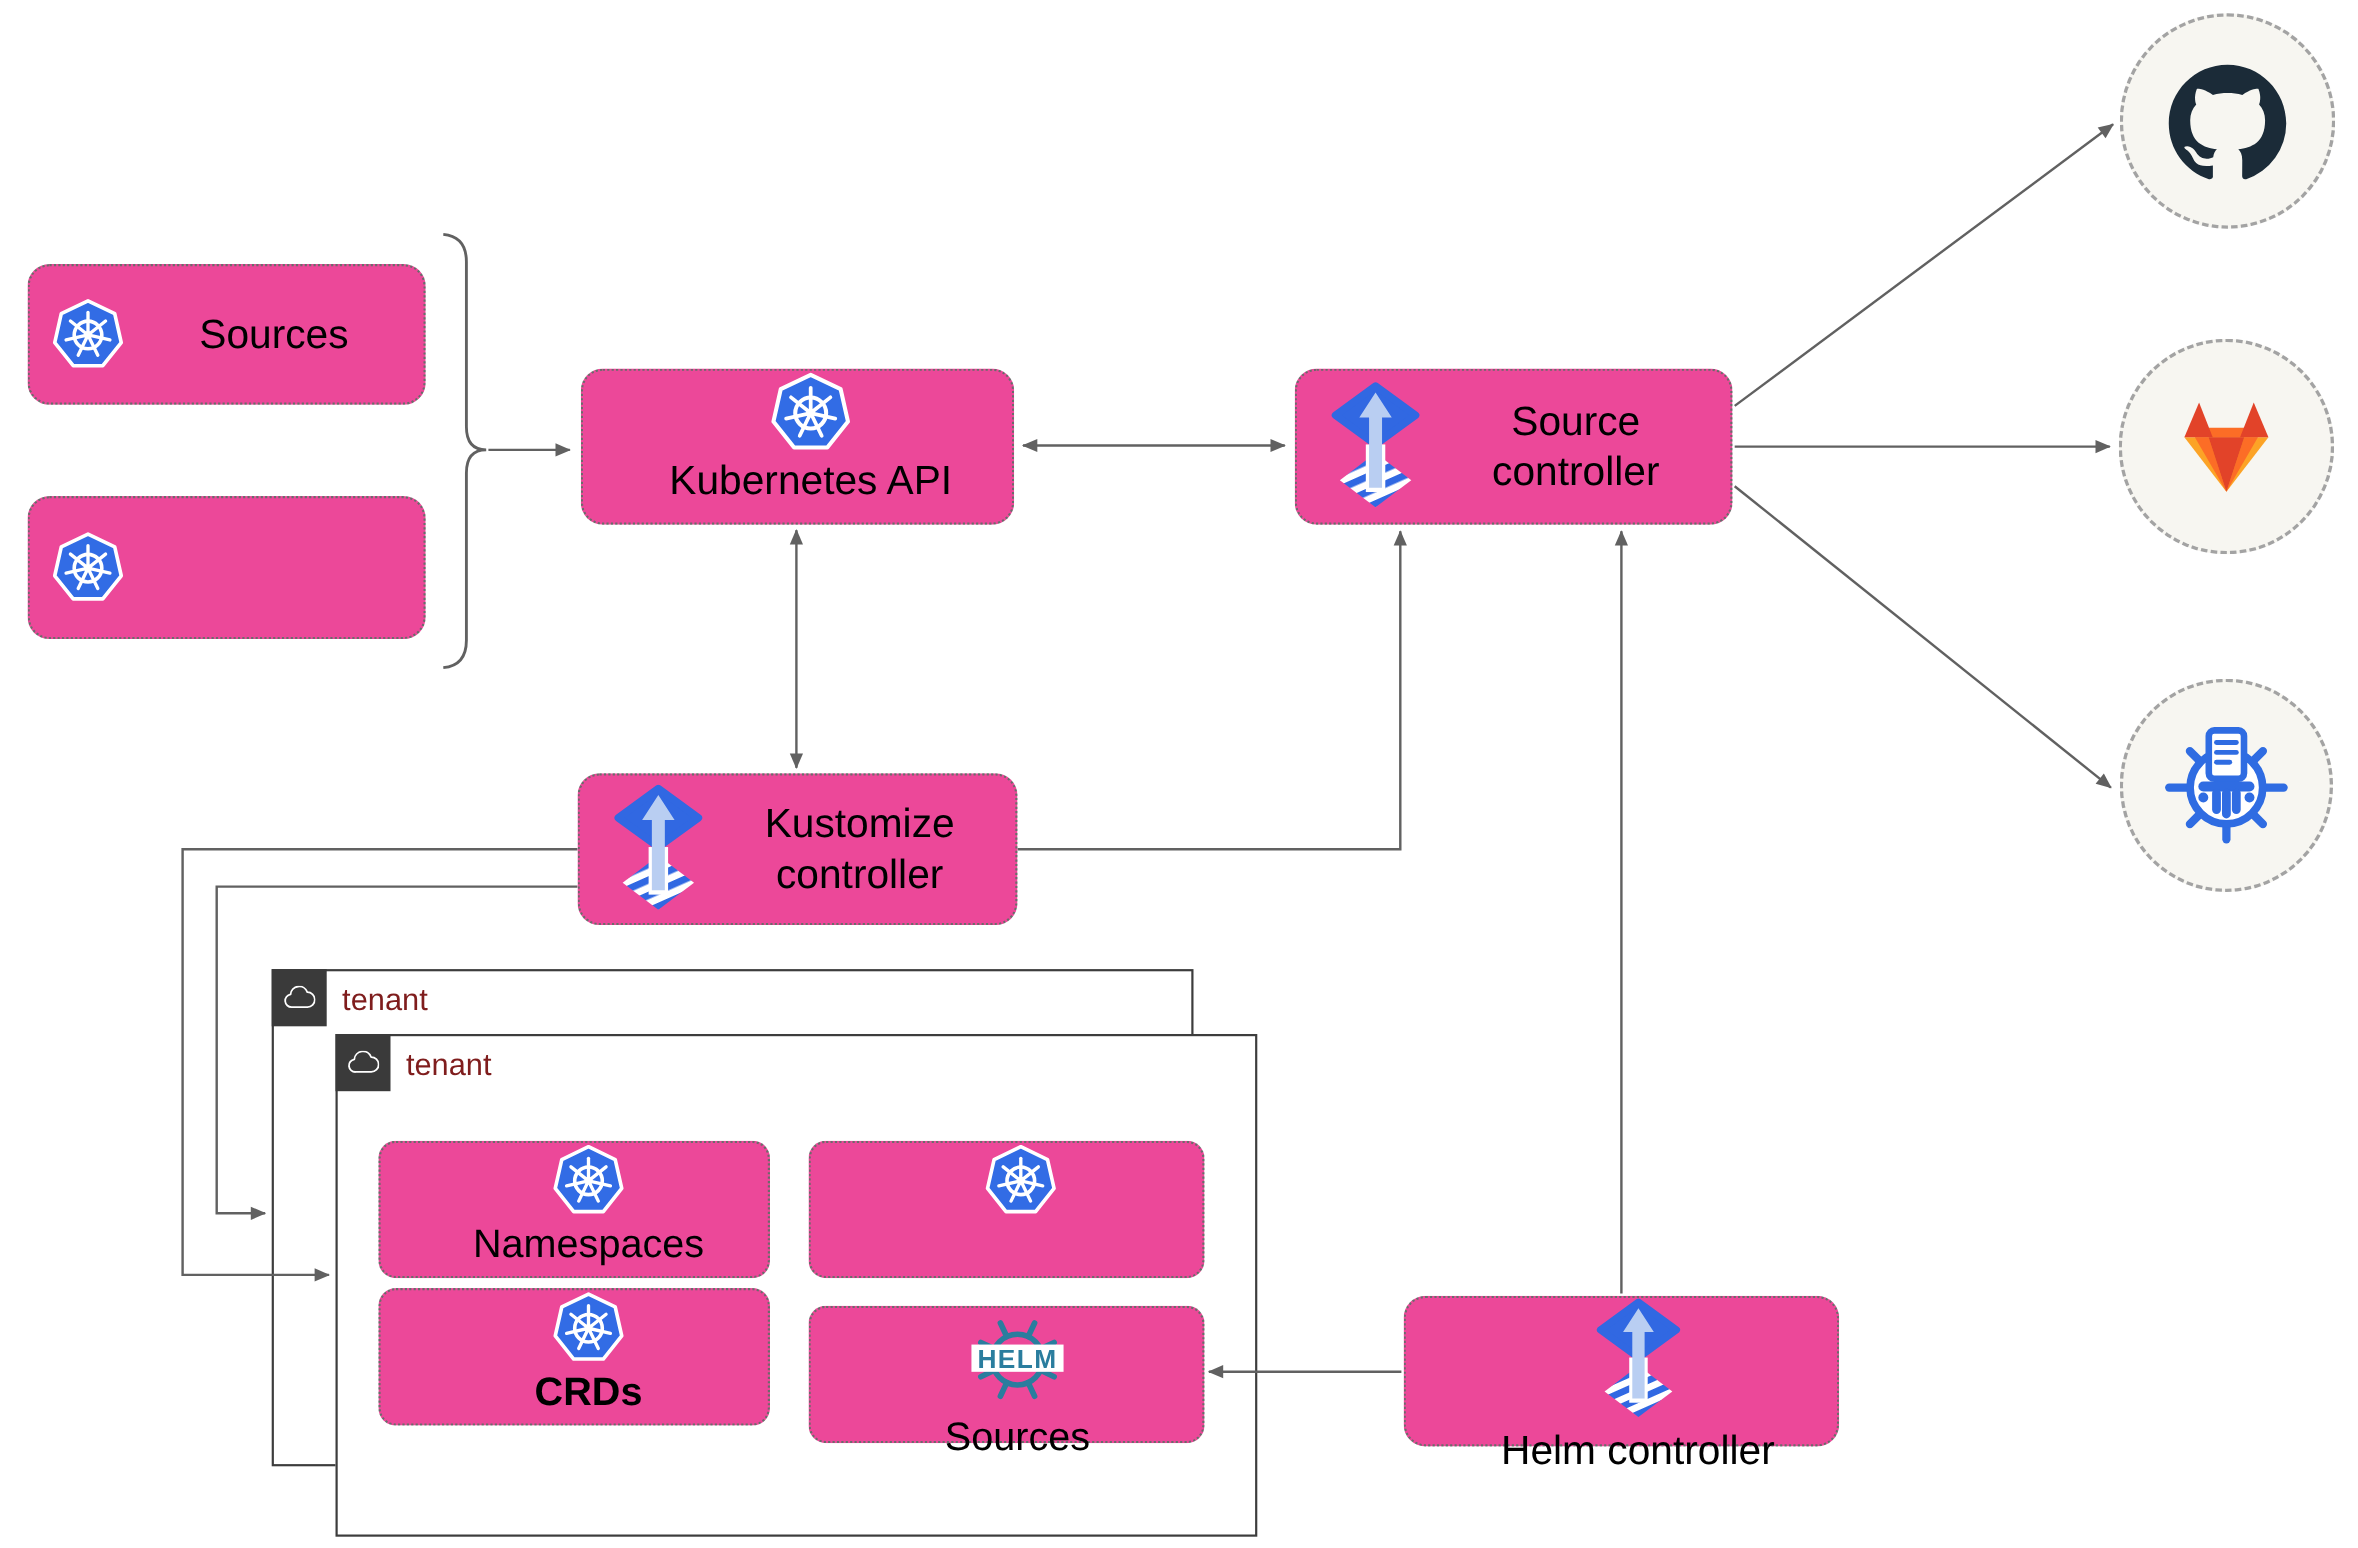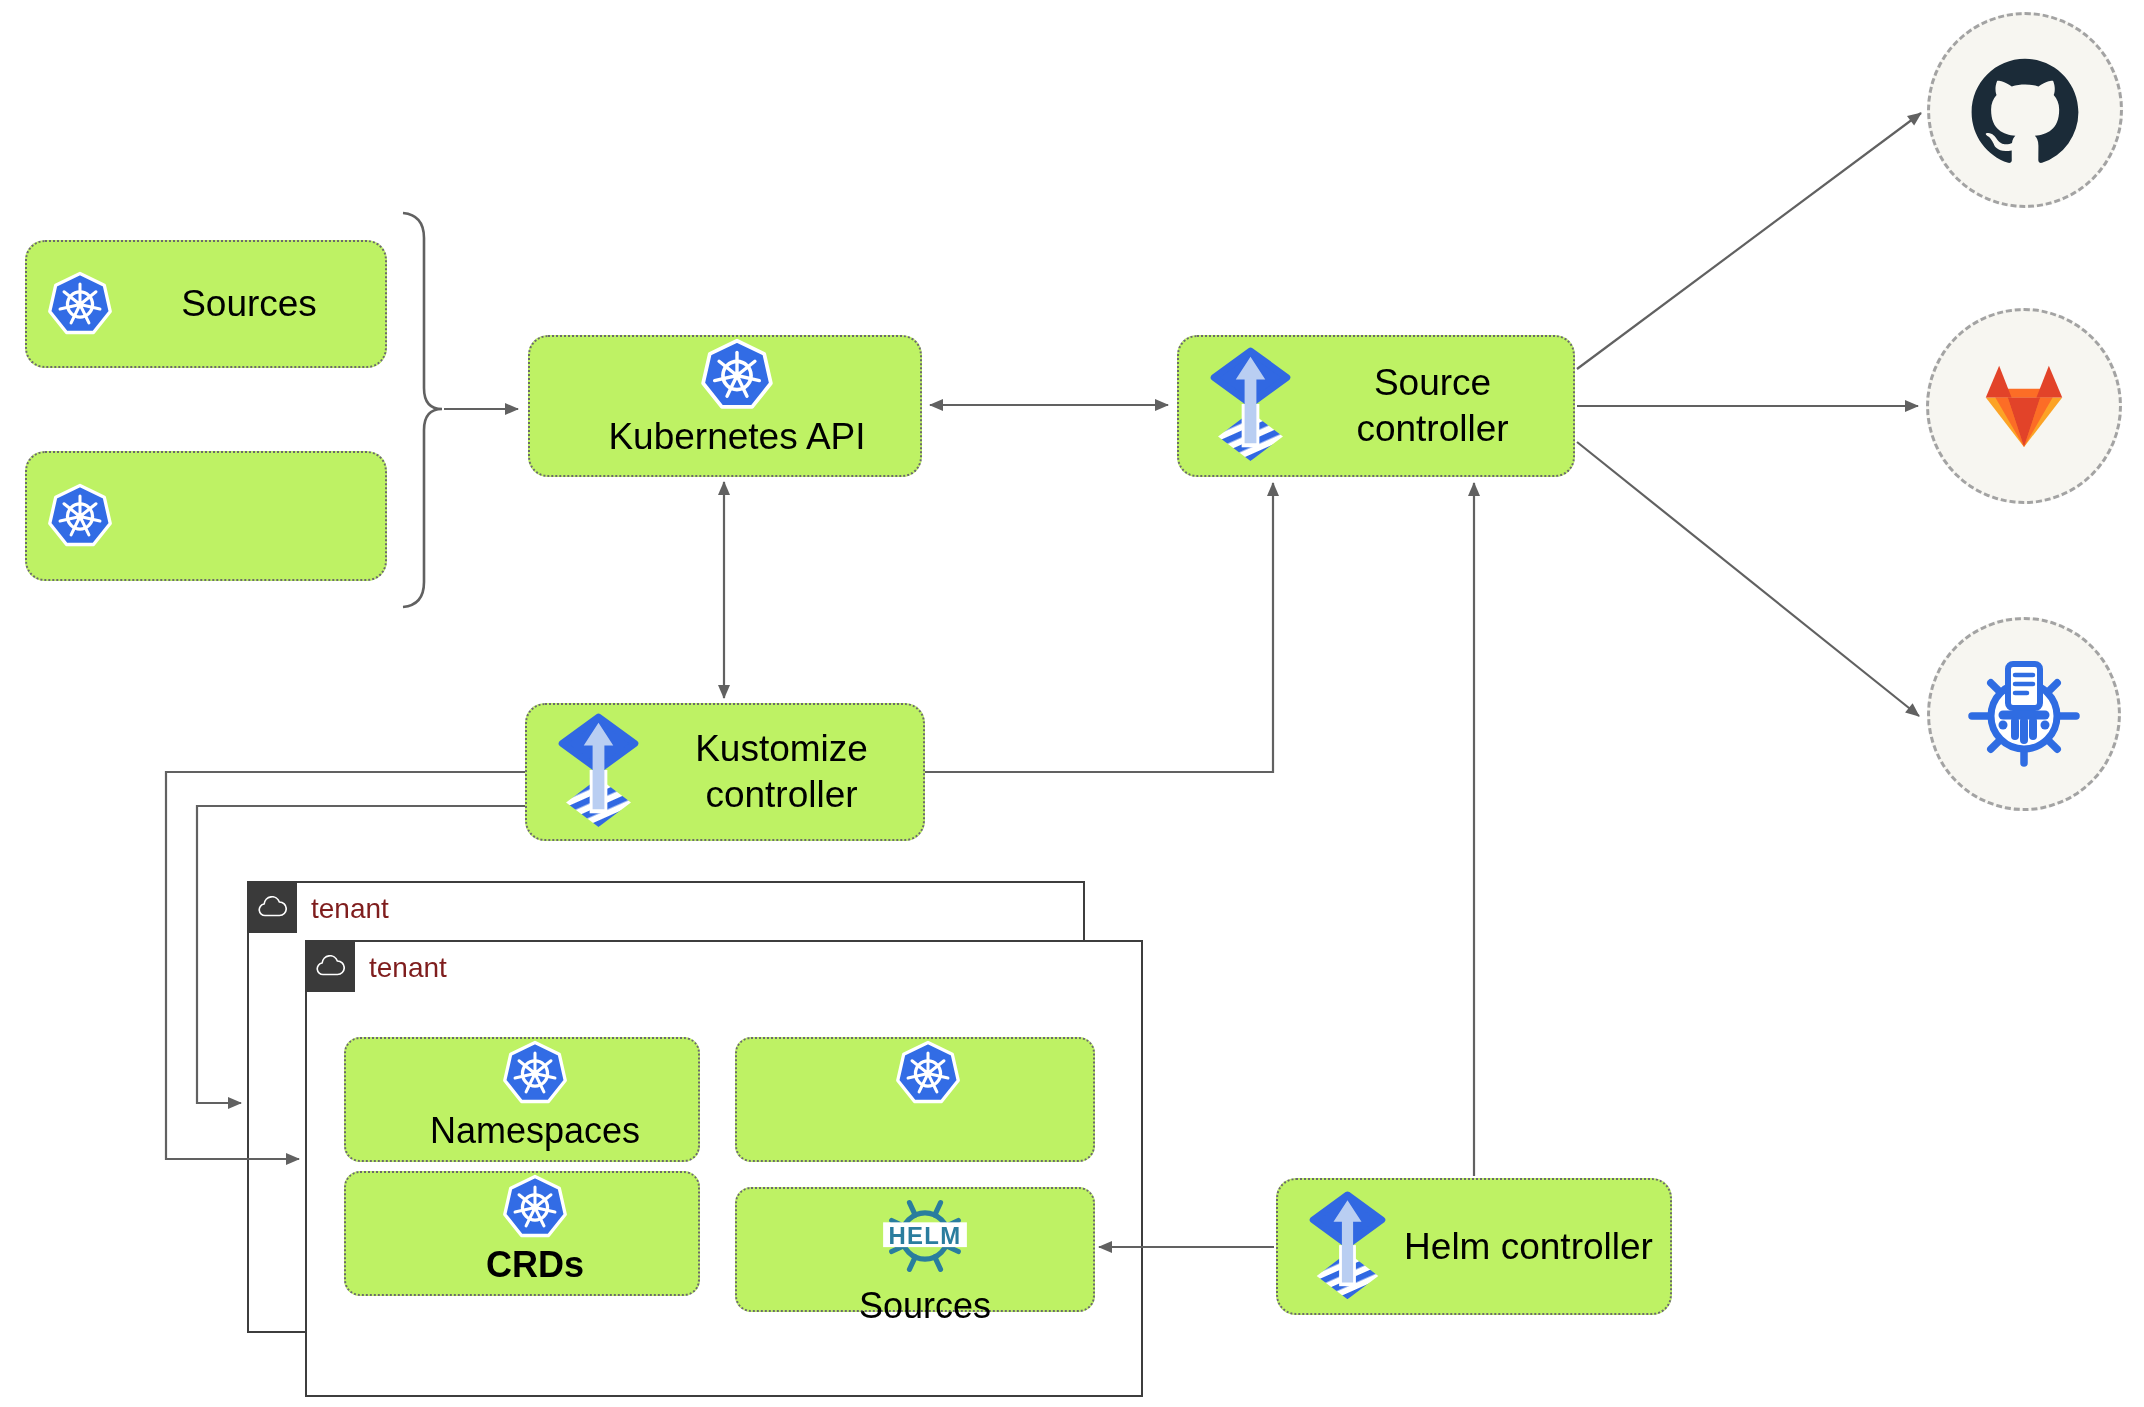--- a/index.html
+++ b/index.html
@@ -3,37 +3,37 @@
 <meta charset="utf-8">
 <style>
   html,body{margin:0;padding:0;background:#ffffff;}
   .stage{
     position:relative;width:2144px;height:1407px;background:#ffffff;
     font-family:"Liberation Sans","DejaVu Sans",sans-serif;color:#000;
     overflow:hidden;
   }
   
   .node{
-    position:absolute;background:#bef264;border:2px dotted #6b6b6b;border-radius:20px;
+    position:absolute;background:#ec4899;border:2px dotted #6b6b6b;border-radius:20px;
     display:flex;align-items:center;box-sizing:border-box;z-index:4;
   }
   .node-label{
     flex:1;text-align:center;font-size:37px;line-height:46px;color:#000;padding:0 8px;
   }
   .ctrl .node-label{max-width:250px;margin:4px auto;}
   .item{border-radius:16px;flex-direction:column;}
   .item .node-label{font-size:36px;}
   .icon-wrap{flex:0 0 auto;display:flex;align-items:center;justify-content:center;}
   
   #n-sources       {left:25px;  top:240px;  width:362px; height:128px; padding-left:20px;}
   #n-kustomizations{left:25px;  top:451px;  width:362px; height:130px; padding-left:20px;}
   #n-k8s-api       {left:528px; top:335px;  width:394px; height:142px; padding-left:24px;flex-direction:column;}
   #n-source-ctrl   {left:1177px;top:335px;  width:398px; height:142px; padding-left:30px;}
   #n-kustomize-ctrl{left:525px; top:703px;  width:400px; height:138px; padding-left:30px;}
-  #n-helm-ctrl     {left:1276px;top:1178px; width:396px; height:137px; padding-left:30px;}
+  #n-helm-ctrl     {left:1276px;top:1178px; width:396px; height:137px; padding-left:30px;flex-direction:column;}
   
   .tenant{position:absolute;background:#ffffff;border:2px solid #3d3d3d;box-sizing:border-box;}
   #tenant-outer{left:247px;top:881px;width:838px;height:452px;z-index:1;}
   #tenant-inner{left:305px;top:940px;width:838px;height:457px;z-index:2;}
   .tenant-tab{
     position:absolute;left:-2px;top:-2px;width:50px;height:52px;background:#3a3a3a;
     display:flex;align-items:center;justify-content:center;
   }
   .tenant-label{
     position:absolute;left:62px;top:0;height:52px;display:flex;align-items:center;

